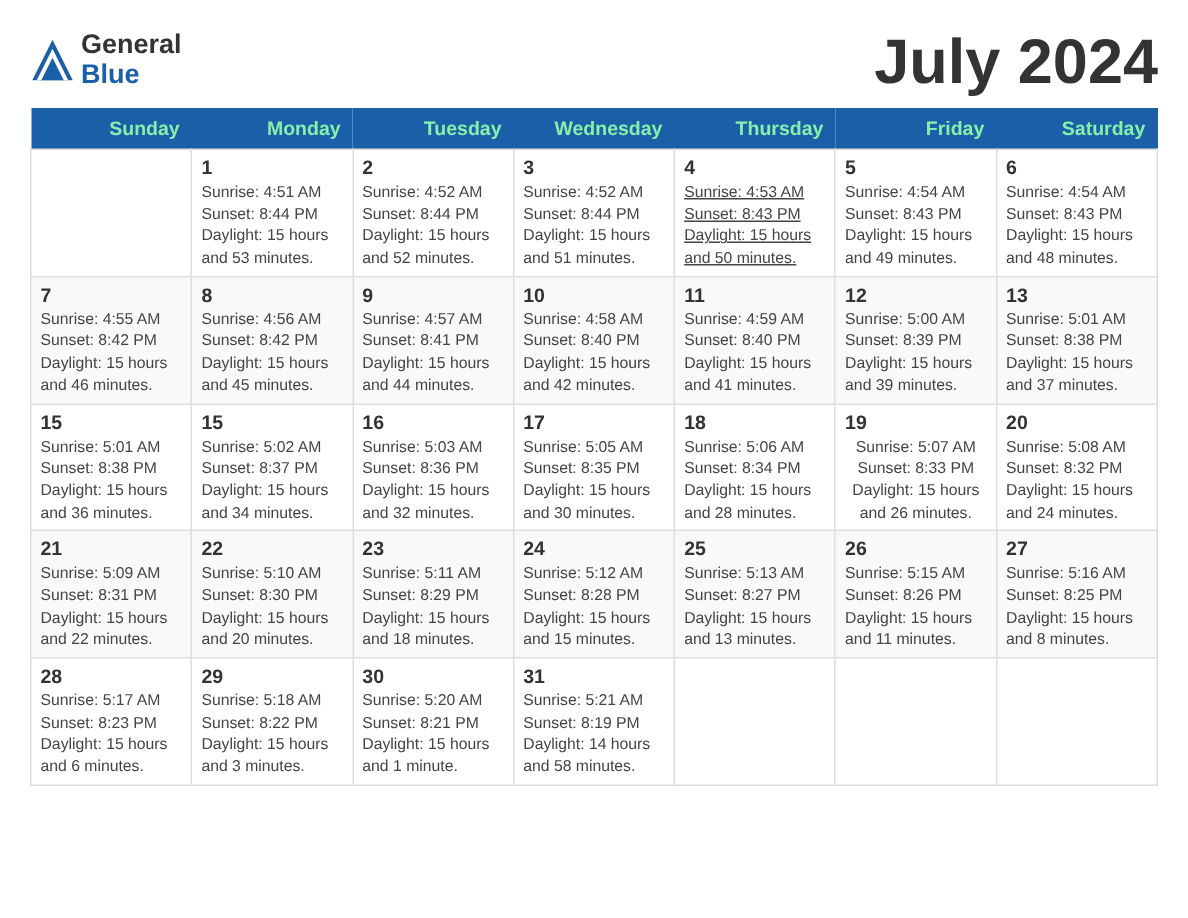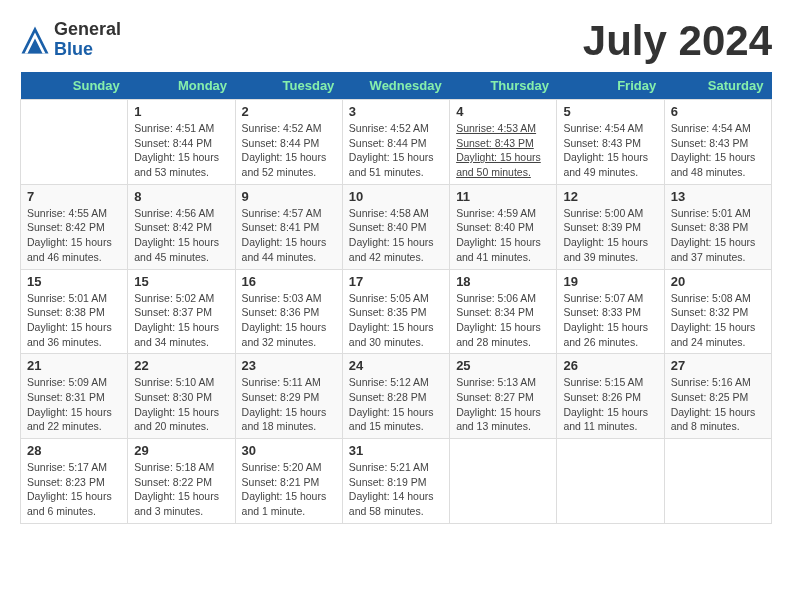--- a/index.html
+++ b/index.html
@@ -244,21 +244,21 @@
         </td>
         <td>
           <span class="day-number">18</span>
           <div class="day-info" style="white-space: pre-line;">Sunrise: 5:06 AM
 Sunset: 8:34 PM
 Daylight: 15 hours
 and 28 minutes.</div>
         </td>
         <td>
           <span class="day-number">19</span>
-          <div class="day-info" style="white-space: pre-line;">Sunrise: 5:07 AM
+          <div class="day-info" style="white-space: pre-line; text-align: center;">Sunrise: 5:07 AM
 Sunset: 8:33 PM
 Daylight: 15 hours
 and 26 minutes.</div>
         </td>
         <td>
           <span class="day-number">20</span>
           <div class="day-info" style="white-space: pre-line;">Sunrise: 5:08 AM
 Sunset: 8:32 PM
 Daylight: 15 hours
 and 24 minutes.</div>

